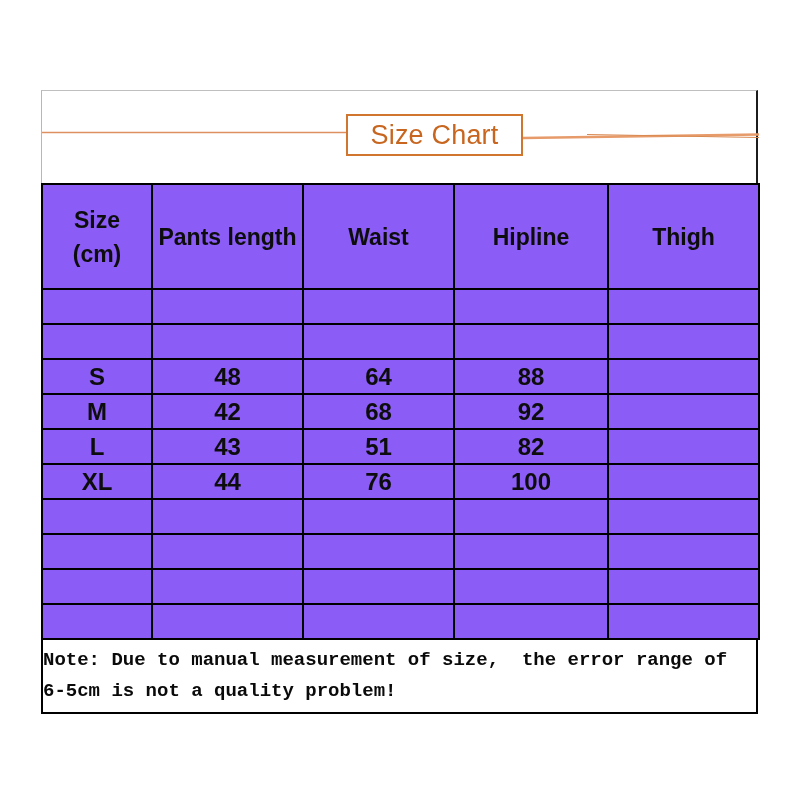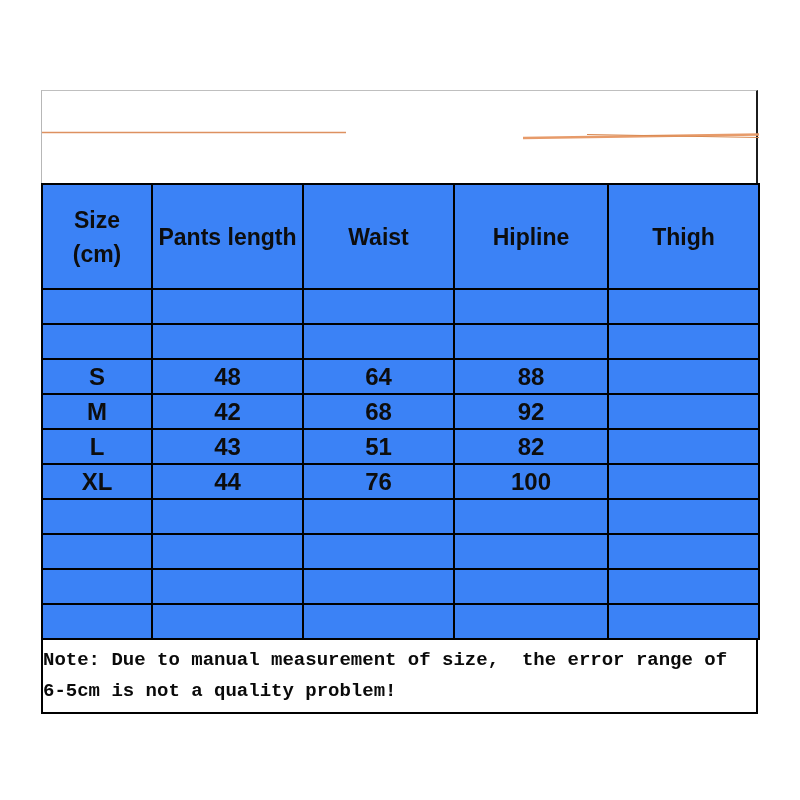--- a/index.html
+++ b/index.html
@@ -55,21 +55,21 @@
     font-size: 27px;
     line-height: 27px;
     color: #c8661f;
     letter-spacing: 0.2px;
   }
   
   table.size-table {
     border-collapse: collapse;
     table-layout: fixed;
     width: 717px;
-    background: #3b82f6;
+    background: #8b5cf6;
   }
   table.size-table th,
   table.size-table td {
     border: 2px solid #000000;
     text-align: center;
     vertical-align: middle;
     padding: 0;
     color: #0d0d0d;
     overflow: hidden;
   }
@@ -110,20 +110,23 @@
 
 <div class="canvas">
   <div class="panel">
 
     <div class="title-band">
       <svg width="717" height="93" viewBox="0 0 717 93">
         <line x1="0" y1="41.5" x2="304" y2="41.5" stroke="#dd9160" stroke-width="1.6"></line>
         <line x1="481" y1="47" x2="717" y2="43.5" stroke="#e79b6a" stroke-width="2.4"></line>
         <line x1="545" y1="43.5" x2="717" y2="46.5" stroke="#d98a52" stroke-width="1.2"></line>
       </svg>
+      <div class="title-box">
+        <span class="title-text">Size Chart</span>
+      </div>
     </div>
 
     <table class="size-table">
       <colgroup>
         <col style="width:110px">
         <col style="width:151px">
         <col style="width:151px">
         <col style="width:154px">
         <col style="width:151px">
       </colgroup>

